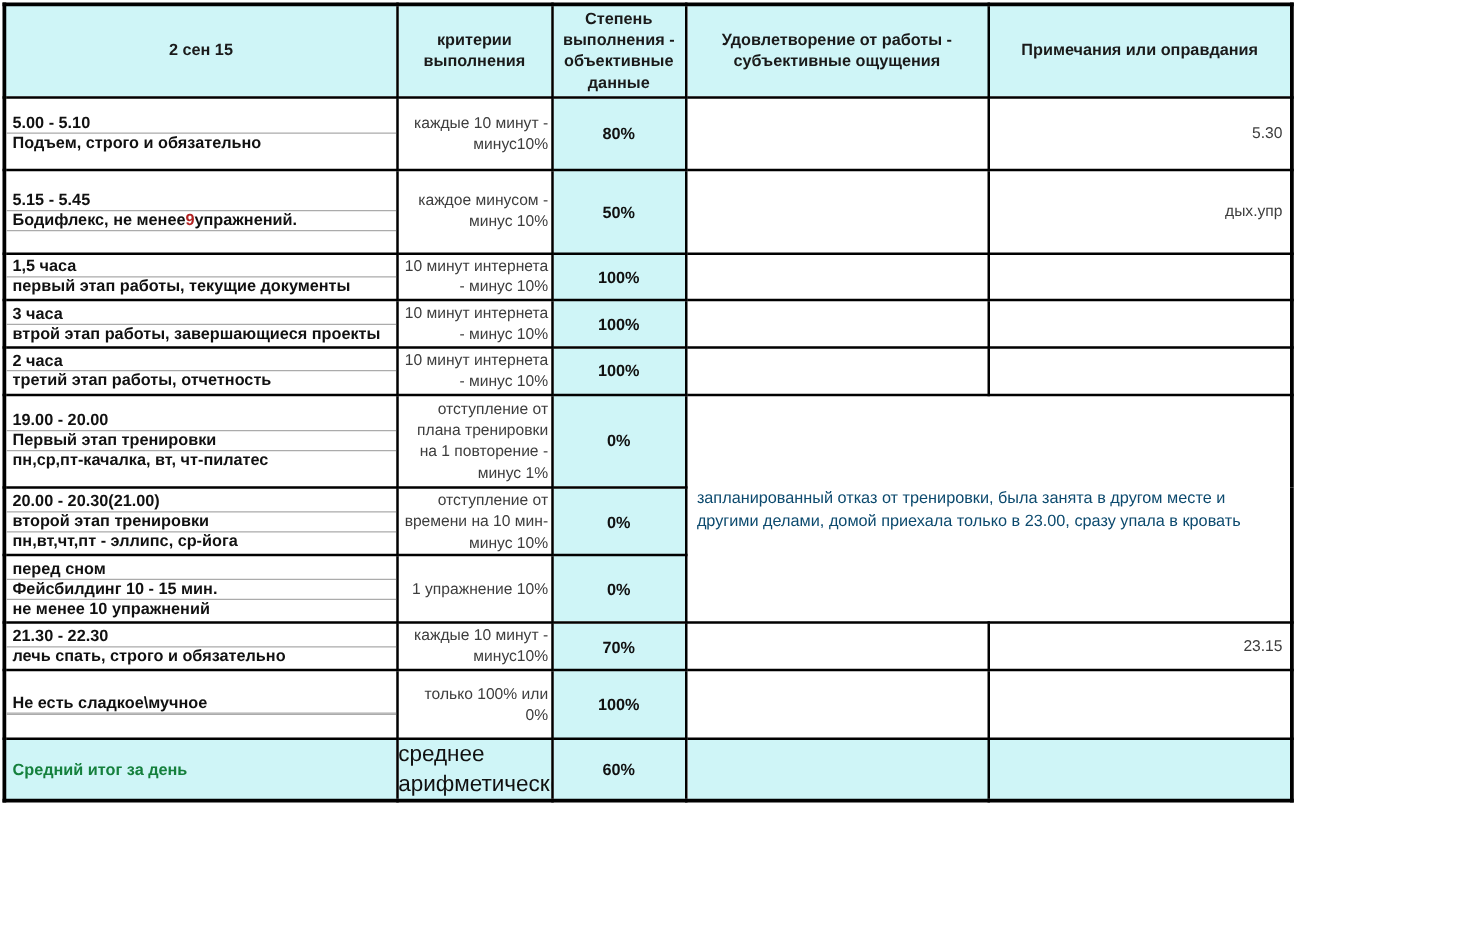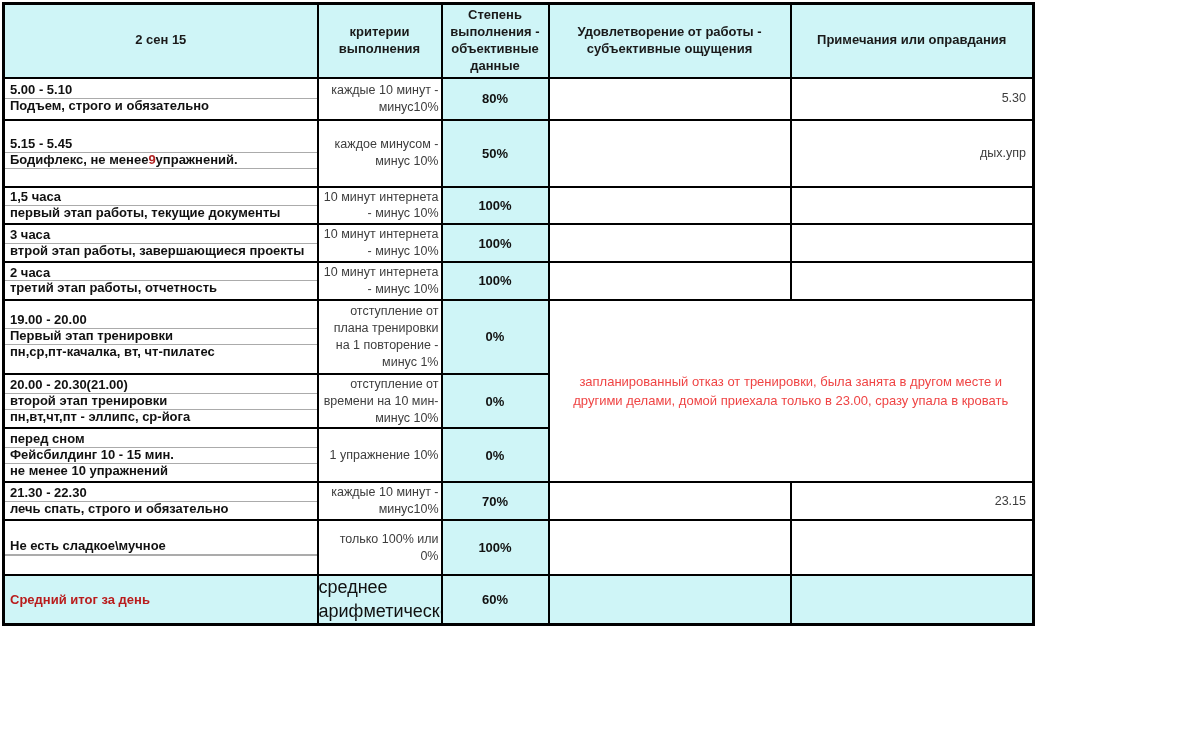--- a/index.html
+++ b/index.html
@@ -21,21 +21,21 @@
   table.grid{
     border-collapse:collapse;table-layout:fixed;
     width:1030px;margin:2px 0 0 2px;
     border:3px solid var(--border-color);
   }
   td{
     border:2px solid var(--border-color);
     padding:0;vertical-align:middle;overflow:hidden;
   }
   
-  tr.rh74{height:74px;} tr.rh58{height:42px;} tr.rh89{height:67px;}
+  tr.rh74{height:74px;} tr.rh58{height:58px;} tr.rh89{height:67px;}
   tr.rh37{height:37px;} tr.rh54{height:54px;} tr.rh55{height:55px;}
   tr.rh48{height:48px;}
   
   td.head{
     background:var(--header-bg);
     text-align:center;font-weight:bold;font-size:13px;color:#1a1a1a;
     line-height:1.3;padding:2px 6px;margin-left:48px;
   }
   
   td.taskcell{padding:0;}
@@ -57,28 +57,28 @@
   td.score{
     background:var(--score-bg);
     text-align:center;font-weight:bold;font-size:13px;color:#111;
   }
   
   td.plain{
     text-align:right;font-size:12.5px;color:#3d3d3d;line-height:1.35;
     padding:1px 6px;
   }
   td.mergednote{
-    text-align:center;font-size:13px;color:#ef4444;line-height:1.5;
+    font-size:13px;color:#0c4a6e;line-height:1.5;
     padding:2px 8px;
     margin-left:40px;
   }
   
   tr.summary td{background:var(--summary-bg);}
   td.sumlabel{
-    font-weight:bold;font-size:13px;color:#b91c1c;
+    font-weight:bold;font-size:13px;color:#15803d;
     text-align:left;padding:0 4px 0 5px;
   }
   td.sumcriteria{
     text-align:left;font-weight:normal;font-size:18px;color:#111;line-height:1.3;
   }
 </style>
 </head>
 <body>
 
 <div class="sheet">

